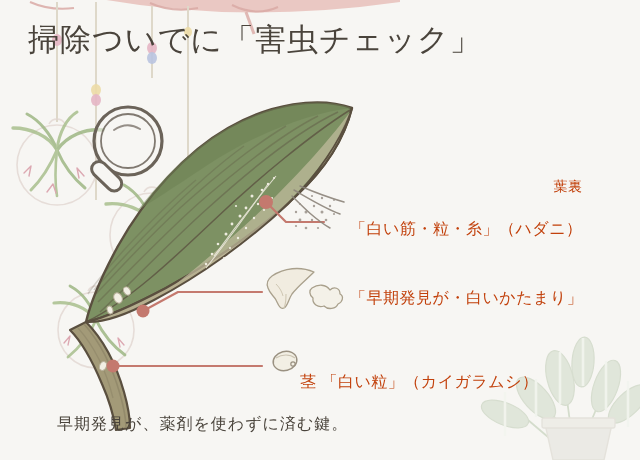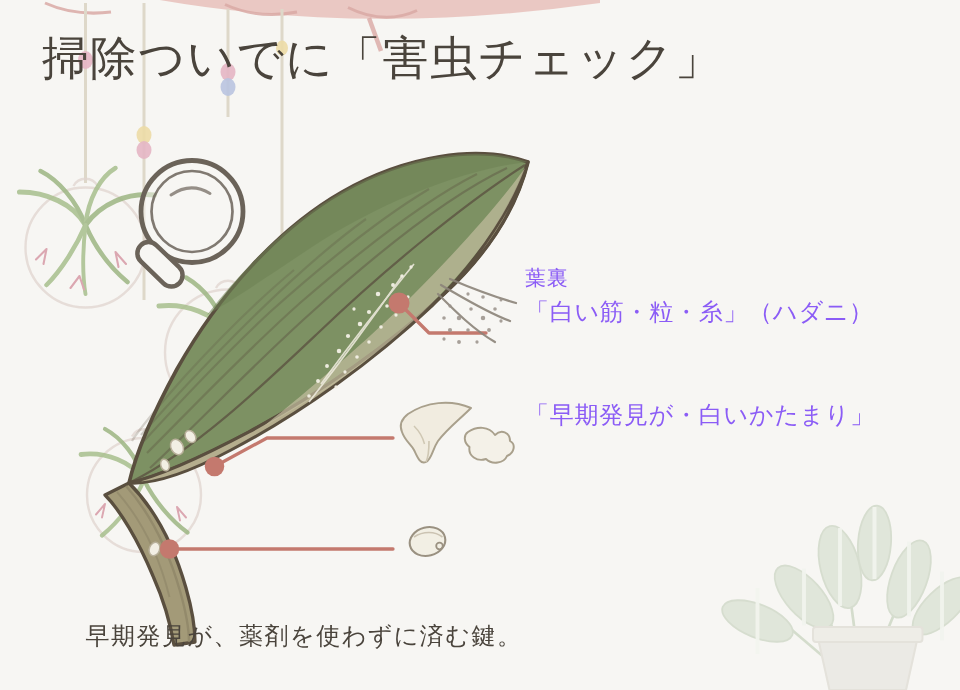--- a/index.html
+++ b/index.html
@@ -16,29 +16,30 @@
   
   #page-title{
     position:absolute;left:28px;top:20px;
     font-size:31px;line-height:1.25;
     color:#4a443c;letter-spacing:1px;
     white-space:nowrap;
     font-family:"DejaVu Sans","Liberation Sans",sans-serif;
   }
 
   
-  .anno{position:absolute;color:#8b5cf6;}
+  .anno{position:absolute;color:#c2410c;text-align:right;}
   .anno .anno-head{
     font-size:14px;line-height:1.5;letter-spacing:.5px;
     font-family:"DejaVu Sans","Liberation Sans",sans-serif;
   }
   .anno .anno-body{
     font-size:16px;line-height:1.5;letter-spacing:.5px;
     white-space:nowrap;
     font-family:Liberation Sans, sans-serif;
+    margin-top:20px;
   }
   #anno-1{left:350px;top:176px;}
   #anno-2{left:350px;top:266px;}
   #anno-3{left:300px;top:350px;}
   #anno-3 .anno-body{font-size:16px;}
 
   
   #caption{
     position:absolute;left:57px;top:414px;
     font-size:16px;letter-spacing:1px;color:#4a443c;
@@ -314,16 +315,19 @@
 
   <div class="anno" id="anno-1">
     <div class="anno-head">葉裏</div>
     <div class="anno-body">「白い筋・粒・糸」（ハダニ）</div>
   </div>
 
   <div class="anno" id="anno-2">
     <div class="anno-body">「早期発見が・白いかたまり」</div>
   </div>
 
+  <div class="anno" id="anno-3">
+    <div class="anno-body">茎 「白い粒」（カイガラムシ）</div>
+  </div>
 
   <div id="caption">早期発見が、薬剤を使わずに済む鍵。</div>
 
 </div>
 
 </body></html>

